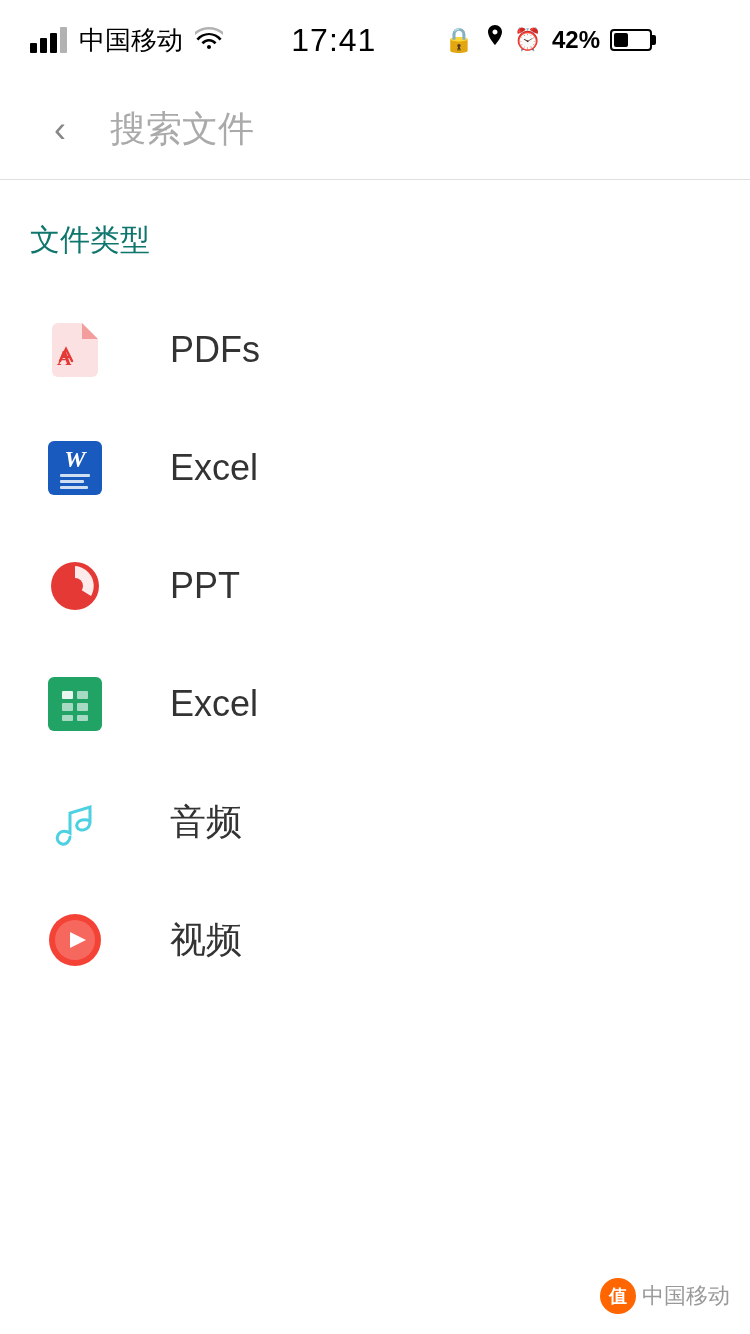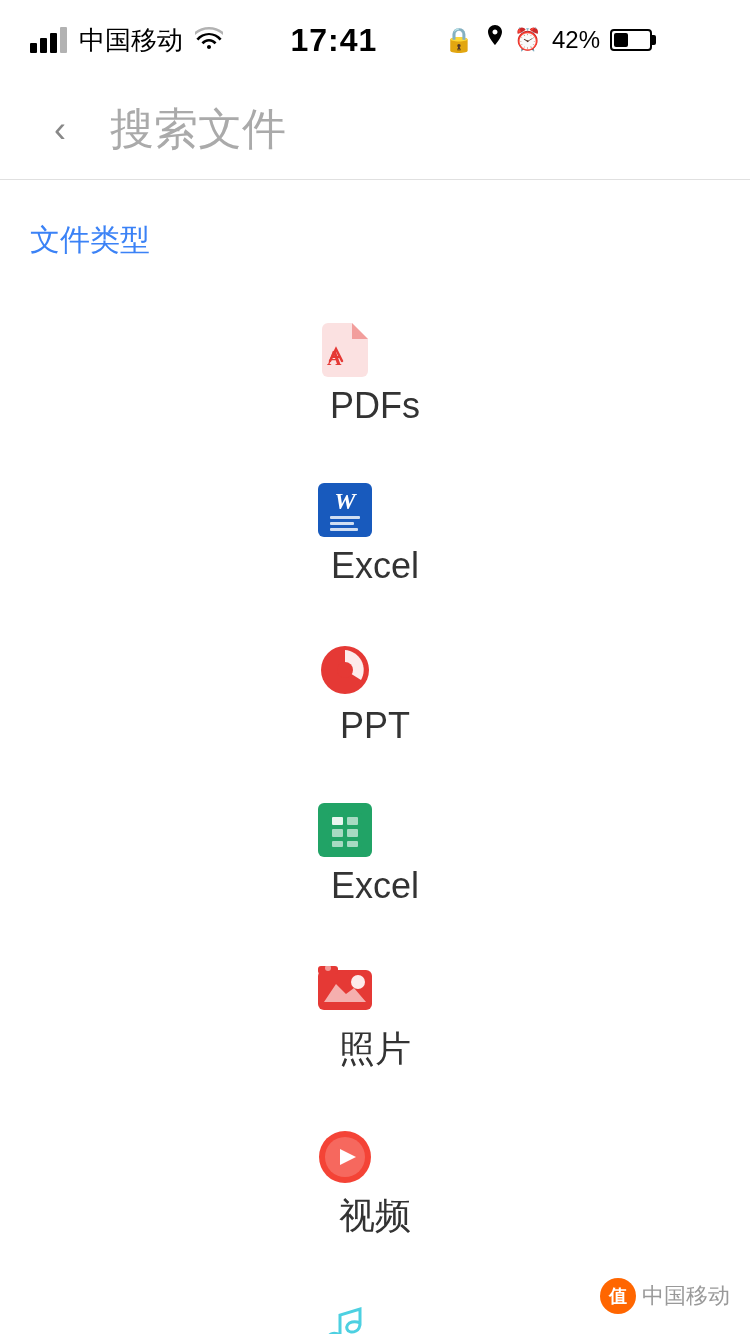--- a/index.html
+++ b/index.html
@@ -48,21 +48,21 @@
     .signal-bars span:nth-child(2) { height: 15px; }
     .signal-bars span:nth-child(3) { height: 20px; }
     .signal-bars span:nth-child(4) { height: 26px; opacity: 0.3; }
 
     .wifi-icon {
       font-size: 26px;
     }
 
     .status-center {
       font-size: 32px;
-      font-weight: 700;
+      font-weight: 400;
       color: #000;
       letter-spacing: 1px;
     }
 
     .status-right {
       display: flex;
       align-items: center;
       gap: 10px;
       font-size: 24px;
       color: #000;
@@ -118,50 +118,49 @@
       cursor: pointer;
     }
 
     .back-arrow {
       font-size: 36px;
       color: #888;
       font-weight: 300;
     }
 
     .nav-title {
-      font-size: 44px;
+      font-size: 36px;
       color: #aaa;
       margin-left: 20px;
       font-weight: 400;
     }
 
     
     .section-header {
       padding: 40px 30px 20px 30px;
     }
 
     .section-title {
       font-size: 30px;
-      color: #3b82f6;
+      color: #0f766e;
       font-weight: 400;
     }
 
     
     .file-list {
       list-style: none;
       padding: 10px 0;
     }
 
     .file-item {
       display: flex;
       align-items: center;
       padding: 24px 40px;
       cursor: pointer;
       background: #fff;
-      flex-direction: column;
     }
 
     .file-icon {
       width: 70px;
       height: 70px;
       display: flex;
       align-items: center;
       justify-content: center;
       margin-right: 60px;
       flex-shrink: 0;
@@ -280,21 +279,21 @@
     <span style="font-size:24px;">🔒</span>
 
     <span style="font-size:24px; color:#000;">
       <svg width="20" height="24" viewBox="0 0 20 24" fill="none">
         <path d="M10 0C6.1 0 3 3.1 3 7c0 5.2 7 13 7 13s7-7.8 7-13c0-3.9-3.1-7-7-7zm0 9.5C8.6 9.5 7.5 8.4 7.5 7S8.6 4.5 10 4.5 12.5 5.6 12.5 7 11.4 9.5 10 9.5z" fill="#000"></path>
       </svg>
     </span>
 
     <span style="font-size:22px;">⏰</span>
 
-    <span style="font-size:24px; font-weight:400;">42%</span>
+    <span style="font-size:24px; font-weight:700;">42%</span>
     <div class="battery-icon">
       <div class="battery-fill"></div>
     </div>
   </div>
 </div>
 
 <div class="nav-bar">
   <div class="back-button">
     <span class="back-arrow">‹</span>
   </div>
@@ -360,59 +359,44 @@
           <rect x="8" y="20" width="11" height="8" rx="1" fill="rgba(255,255,255,0.6)"></rect>
           <rect x="23" y="20" width="11" height="8" rx="1" fill="rgba(255,255,255,0.6)"></rect>
           <rect x="8" y="32" width="11" height="6" rx="1" fill="rgba(255,255,255,0.6)"></rect>
           <rect x="23" y="32" width="11" height="6" rx="1" fill="rgba(255,255,255,0.6)"></rect>
         </svg>
       </div>
     </div>
     <span class="file-label">Excel</span>
   </li>
 
-  <li class="file-item">
-    <div class="file-icon">
-      <svg width="54" height="48" viewBox="0 0 54 48" fill="none">
-        <rect x="0" y="4" width="54" height="40" rx="6" fill="#E53935"></rect>
-
-        <path d="M6 36 L18 18 L28 28 L36 22 L48 36Z" fill="rgba(255,255,255,0.6)"></path>
-
-        <circle cx="40" cy="16" r="7" fill="rgba(255,255,255,0.9)"></circle>
-
-        <rect x="0" y="0" width="20" height="8" rx="3" fill="#E53935"></rect>
-        <circle cx="10" cy="2" r="3" fill="white" opacity="0.5"></circle>
-      </svg>
-    </div>
-    <span class="file-label">照片</span>
+
+  <li class="file-item">
+    <div class="file-icon">
+
+      <svg width="46" height="54" viewBox="0 0 46 54" fill="none">
+
+        <path d="M18 42 C18 46 14 50 10 49 C6 48 4 44 6 40 C8 36 13 35 18 38 L18 18 L38 12 L38 26 C38 26 34 24 30 25 C26 26 24 29 25 32 C26 35 30 36 34 34 C38 32 38 28 38 26" stroke="#4DD0E1" stroke-width="3" fill="none" stroke-linecap="round"></path>
+      </svg>
+    </div>
+    <span class="file-label">音频</span>
   </li>
 
   <li class="file-item">
     <div class="file-icon">
 
       <svg width="54" height="54" viewBox="0 0 54 54" fill="none">
         <circle cx="27" cy="27" r="26" fill="#f44336"></circle>
 
         <circle cx="27" cy="27" r="20" fill="white" opacity="0.2"></circle>
 
         <polygon points="22,19 22,35 38,27" fill="white"></polygon>
       </svg>
     </div>
     <span class="file-label">视频</span>
-  </li>
-
-  <li class="file-item">
-    <div class="file-icon">
-
-      <svg width="46" height="54" viewBox="0 0 46 54" fill="none">
-
-        <path d="M18 42 C18 46 14 50 10 49 C6 48 4 44 6 40 C8 36 13 35 18 38 L18 18 L38 12 L38 26 C38 26 34 24 30 25 C26 26 24 29 25 32 C26 35 30 36 34 34 C38 32 38 28 38 26" stroke="#4DD0E1" stroke-width="3" fill="none" stroke-linecap="round"></path>
-      </svg>
-    </div>
-    <span class="file-label">音频</span>
   </li>
 
 </ul>
 
 <div class="watermark">
   <div class="watermark-logo">
     <div class="watermark-circle">值</div>
     <span>中国移动</span>
   </div>
 </div>

